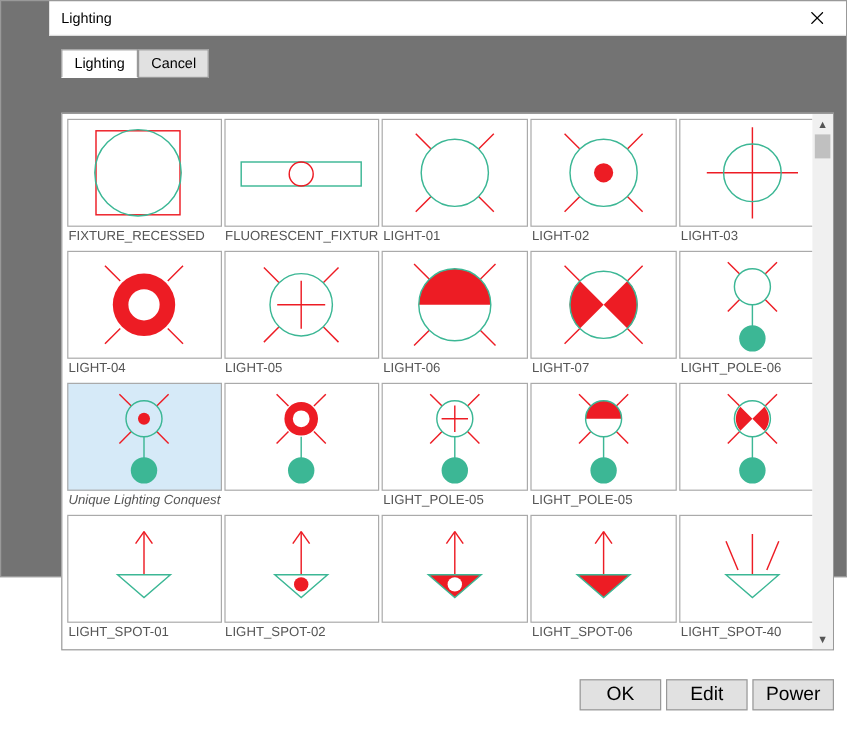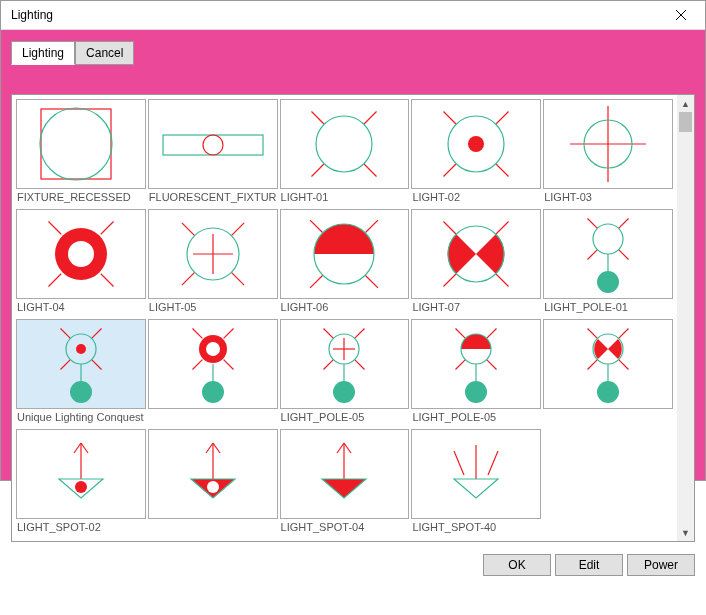--- a/index.html
+++ b/index.html
@@ -10,23 +10,24 @@
     background: #fff;
     color: #000;
     width: 706px;
     height: 615px;
     overflow: hidden;
   }
   .window {
     width: 706px;
     height: 481px;
     border: 1px solid #999;
-    background: #ec4899;
+    background: #737373;
     display: flex;
     flex-direction: column;
+    padding-left: 40px;
   }
   .titlebar {
     height: 30px;
     background: #fff;
     display: flex;
     align-items: center;
     justify-content: space-between;
     padding: 0 2px 0 10px;
     border-bottom: 1px solid #ddd;
   }
@@ -123,35 +124,36 @@
   }
   .label {
     font-size: 11px;
     color: #555;
     padding: 2px 1px;
     white-space: nowrap;
     overflow: hidden;
     text-overflow: clip;
     height: 18px;
   }
-  .cell.selected .label { }
+  .cell.selected .label { font-style: italic; }
   .buttons {
     display: flex;
     justify-content: flex-end;
     gap: 4px;
     padding: 6px 10px 10px 10px;
   }
   .btn {
     min-width: 68px;
     padding: 3px 10px;
     border: 1px solid #999;
     background: #e1e1e1;
-    font-size: 12px;
+    font-size: 16px;
     text-align: center;
     cursor: default;
+    margin-top: 12px;
   }
   svg { display: block; }
 </style>
 </head>
 <body>
 
 <div class="window">
   <div class="titlebar">
     <span class="title">Lighting</span>
     <div class="close">
@@ -287,21 +289,21 @@
                 <svg width="120" height="86" viewBox="0 0 120 86">
     <line x1="39.497" y1="7.497" x2="49.395" y2="17.395000000000003" stroke="#ed1c24" stroke-width="1.2"></line>
     <line x1="80.503" y1="7.497" x2="70.605" y2="17.395000000000003" stroke="#ed1c24" stroke-width="1.2"></line>
     <line x1="39.497" y1="48.503" x2="49.395" y2="38.605" stroke="#ed1c24" stroke-width="1.2"></line>
     <line x1="80.503" y1="48.503" x2="70.605" y2="38.605" stroke="#ed1c24" stroke-width="1.2"></line>
                   <circle cx="60" cy="28" r="15" stroke="#3cb795" fill="none" stroke-width="1.2"></circle>
                   <line x1="60" y1="43" x2="60" y2="61" stroke="#3cb795" stroke-width="1.2"></line>
                   <circle cx="60" cy="71" r="11" stroke="none" fill="#3cb795" stroke-width="1.2"></circle>
                 </svg>
               </div>
-              <div class="label">LIGHT_POLE-01</div>
+              <div class="label">LIGHT_POLE-06</div>
             </div>
             <div class="cell selected">
               <div class="thumb-box">
                 <svg width="120" height="86" viewBox="0 0 120 86">
     <line x1="39.497" y1="7.497" x2="49.395" y2="17.395000000000003" stroke="#ed1c24" stroke-width="1.2"></line>
     <line x1="80.503" y1="7.497" x2="70.605" y2="17.395000000000003" stroke="#ed1c24" stroke-width="1.2"></line>
     <line x1="39.497" y1="48.503" x2="49.395" y2="38.605" stroke="#ed1c24" stroke-width="1.2"></line>
     <line x1="80.503" y1="48.503" x2="70.605" y2="38.605" stroke="#ed1c24" stroke-width="1.2"></line>
                   <circle cx="60" cy="28" r="15" stroke="#3cb795" fill="none" stroke-width="1.2"></circle>
                   <circle cx="60" cy="28" r="5" stroke="none" fill="#ed1c24" stroke-width="1.2"></circle>
@@ -363,20 +365,31 @@
     <line x1="80.503" y1="7.497" x2="70.605" y2="17.395000000000003" stroke="#ed1c24" stroke-width="1.2"></line>
     <line x1="39.497" y1="48.503" x2="49.395" y2="38.605" stroke="#ed1c24" stroke-width="1.2"></line>
     <line x1="80.503" y1="48.503" x2="70.605" y2="38.605" stroke="#ed1c24" stroke-width="1.2"></line>
                   <path d="M60,28 L50,18 A15,15 0 0 0 50,38 Z" fill="#ed1c24"></path>
                   <path d="M60,28 L70,18 A15,15 0 0 1 70,38 Z" fill="#ed1c24"></path>
                   <circle cx="60" cy="28" r="15" stroke="#3cb795" fill="none" stroke-width="1.2"></circle>
                   <line x1="60" y1="43" x2="60" y2="61" stroke="#3cb795" stroke-width="1.2"></line>
                   <circle cx="60" cy="71" r="11" stroke="none" fill="#3cb795" stroke-width="1.2"></circle>
                 </svg>
               </div>
+            </div>
+            <div class="cell">
+              <div class="thumb-box">
+                <svg width="120" height="86" viewBox="0 0 120 86">
+                  <line x1="60" y1="48" x2="60" y2="12" stroke="#ed1c24" stroke-width="1.2"></line>
+    <line x1="60" y1="12" x2="53" y2="22" stroke="#ed1c24" stroke-width="1.2"></line>
+    <line x1="60" y1="12" x2="67" y2="22" stroke="#ed1c24" stroke-width="1.2"></line>
+                  <polygon points="38,48 82,48 60,67.05199999999999" fill="none" stroke="#3cb795" stroke-width="1.2"></polygon>
+                </svg>
+              </div>
+              <div class="label">LIGHT_SPOT-01</div>
             </div>
             <div class="cell">
               <div class="thumb-box">
                 <svg width="120" height="86" viewBox="0 0 120 86">
                   <line x1="60" y1="48" x2="60" y2="12" stroke="#ed1c24" stroke-width="1.2"></line>
     <line x1="60" y1="12" x2="53" y2="22" stroke="#ed1c24" stroke-width="1.2"></line>
     <line x1="60" y1="12" x2="67" y2="22" stroke="#ed1c24" stroke-width="1.2"></line>
                   <polygon points="38,48 82,48 60,67.05199999999999" fill="none" stroke="#3cb795" stroke-width="1.2"></polygon>
                   <circle cx="60" cy="56" r="6" stroke="none" fill="#ed1c24" stroke-width="1.2"></circle>
                 </svg>
@@ -396,21 +409,21 @@
             </div>
             <div class="cell">
               <div class="thumb-box">
                 <svg width="120" height="86" viewBox="0 0 120 86">
                   <line x1="60" y1="48" x2="60" y2="12" stroke="#ed1c24" stroke-width="1.2"></line>
     <line x1="60" y1="12" x2="53" y2="22" stroke="#ed1c24" stroke-width="1.2"></line>
     <line x1="60" y1="12" x2="67" y2="22" stroke="#ed1c24" stroke-width="1.2"></line>
                   <polygon points="38,48 82,48 60,67.05199999999999" fill="#ed1c24" stroke="#3cb795" stroke-width="1.2"></polygon>
                 </svg>
               </div>
-              <div class="label">LIGHT_SPOT-04</div>
+              <div class="label">LIGHT_SPOT-06</div>
             </div>
             <div class="cell">
               <div class="thumb-box">
                 <svg width="120" height="86" viewBox="0 0 120 86">
                   <line x1="60" y1="48" x2="60" y2="14" stroke="#ed1c24" stroke-width="1.2"></line>
                   <line x1="48" y1="44" x2="38" y2="20" stroke="#ed1c24" stroke-width="1.2"></line>
                   <line x1="72" y1="44" x2="82" y2="20" stroke="#ed1c24" stroke-width="1.2"></line>
                   <polygon points="38,48 82,48 60,67.05199999999999" fill="none" stroke="#3cb795" stroke-width="1.2"></polygon>
                 </svg>
               </div>

